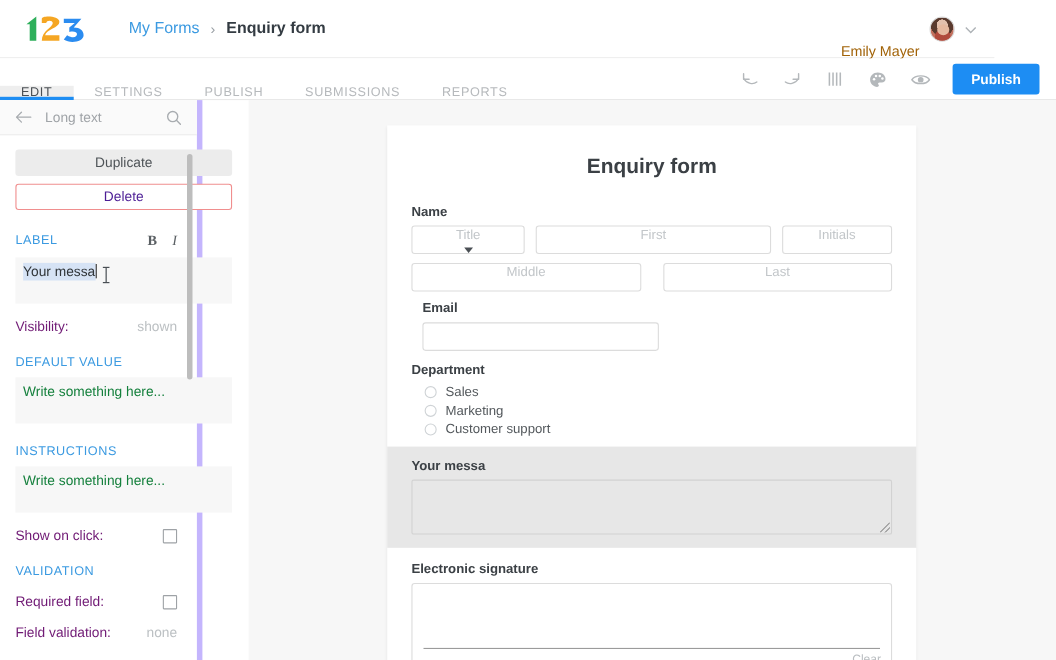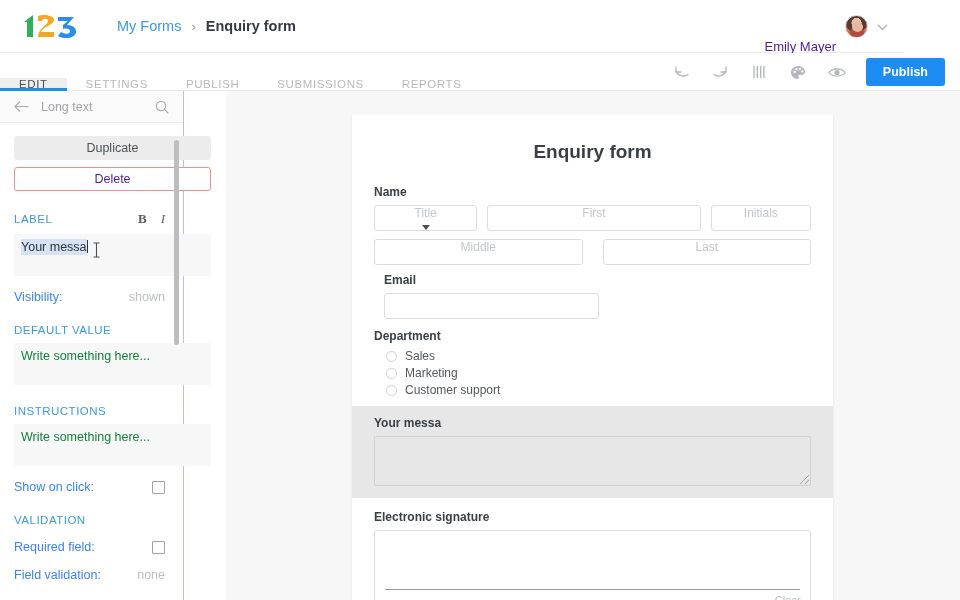--- a/index.html
+++ b/index.html
@@ -30,21 +30,21 @@
     font-size: 14.5px;
   }
   .bc-link { color: #3b9ae1; cursor: pointer; }
   .bc-sep { color: #9aa0a6; font-size: 13px; }
   .bc-current { color: #333b42; font-weight: bold; }
 
   .user-area {
     position: absolute; right: 16px; top: 0; height: 53px;
     display: flex; align-items: center; gap: 9px;
   }
-  .user-name { font-size: 13px; color: #4c1d95; margin-top: 40px; }
+  .user-name { font-size: 13px; color: #a16207; margin-top: 40px; }
   .avatar {
     width: 23px; height: 23px; border-radius: 50%;
     background: radial-gradient(circle at 50% 32%, #e3c0ad 0 28%, #5a3a2e 29% 58%, #c2705e 59% 100%);
     border: 1px solid #d8d8d8;
     overflow: hidden; position: relative;
   }
   .avatar::after {
     content:""; position:absolute; left:4px; top:11px; width:14px; height:13px;
     border-radius: 45% 45% 30% 30%;
     background: #b04a3c;
@@ -94,21 +94,21 @@
     font-size: 12.5px; font-weight: bold;
     border: none; border-radius: 3px;
     padding: 7px 17px; cursor: pointer;
     font-family: "Liberation Sans", sans-serif;
   }
 
   
   .sidebar {
     position: absolute; top: 91px; left: 0; width: 184px; height: 509px;
     background: #ffffff;
-    border-right: 1px solid #c4b5fd;
+    border-right: 5px solid #c4b5fd;
   }
   .sb-head {
     height: 32px; display: flex; align-items: center;
     padding: 0 14px; gap: 12px;
     background: #fafafa; border-bottom: 1px solid #ededed;
   }
   .sb-back { color: #a8acb0; display: flex; align-items: center; cursor: pointer; }
   .sb-title { font-size: 12.5px; color: #a0a4a8; flex: 1; }
   .sb-search { color: #a8acb0; display: flex; align-items: center; cursor: pointer; }
 
@@ -157,21 +157,21 @@
   }
   .ibeam {
     position: absolute; left: 78px; top: 8px;
     width: 9px; height: 16px; color: #5c6064;
   }
 
   .kv-row {
     display: flex; align-items: center; justify-content: space-between;
     margin-top: 14px; padding-right: 4px;
   }
-  .kv-key { font-size: 12.5px; color: #3b82f6; }
+  .kv-key { font-size: 12.5px; color: #701a75; }
   .kv-val { font-size: 12.5px; color: #bcc0c3; }
   .checkbox {
     width: 13px; height: 13px; border: 1px solid #9ea2a6;
     background: #fff; cursor: pointer; border-radius: 1px;
   }
 
   .sb-scrollbar {
     position: absolute; right: 4px; top: 49px;
     width: 5px; height: 205px;
     background: #bdbdbd; border-radius: 3px; cursor: pointer;

